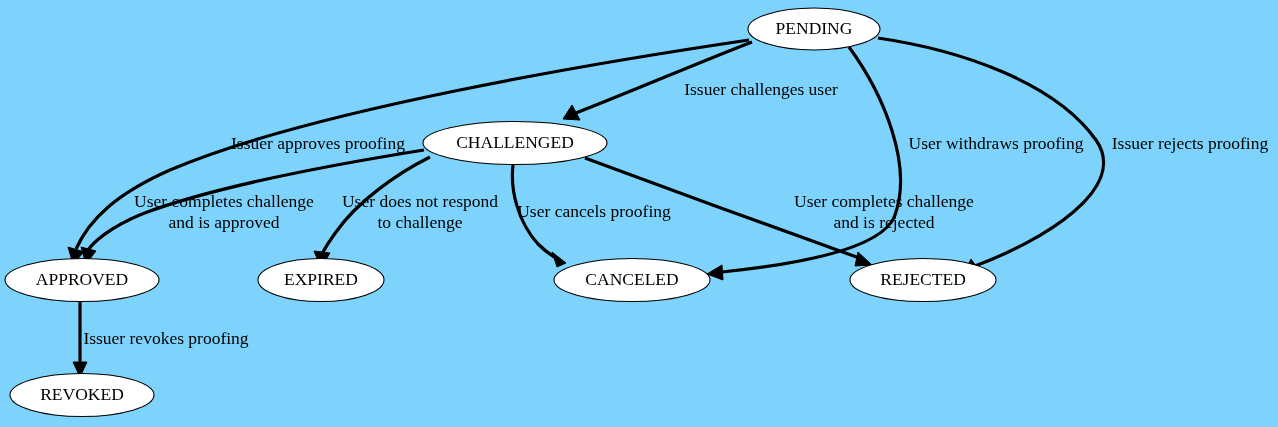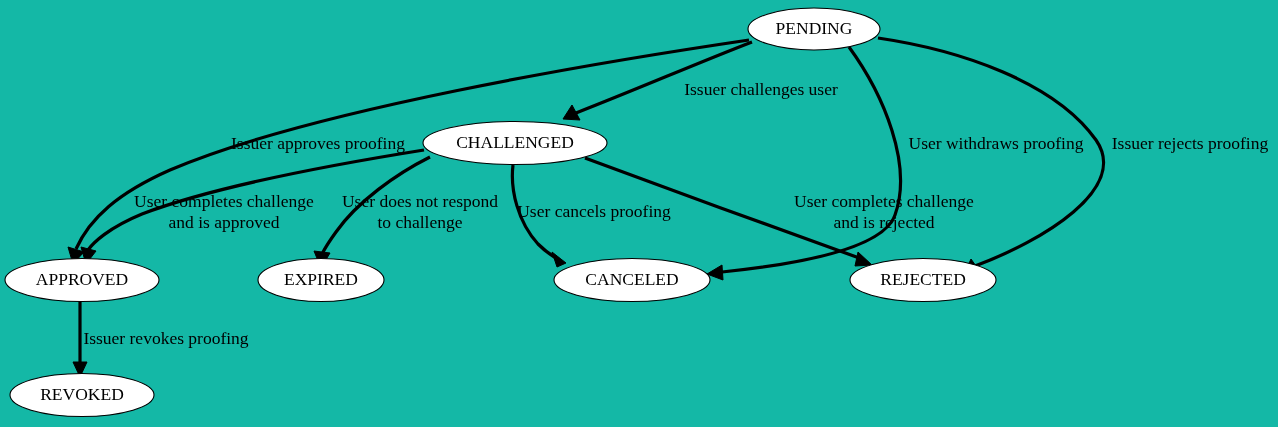--- a/index.html
+++ b/index.html
@@ -4,21 +4,21 @@
 <style>
   html, body {
     margin: 0;
     padding: 0;
     background: #ffffff;
   }
   #canvas {
     position: relative;
     width: 1278px;
     height: 427px;
-    background: #14b8a6;
+    background: #7dd3fc;
     overflow: hidden;
     font-family: "Liberation Serif", "DejaVu Serif", serif;
   }
   #graph-svg {
     position: absolute;
     top: 0;
     left: 0;
     width: 1278px;
     height: 427px;
   }

